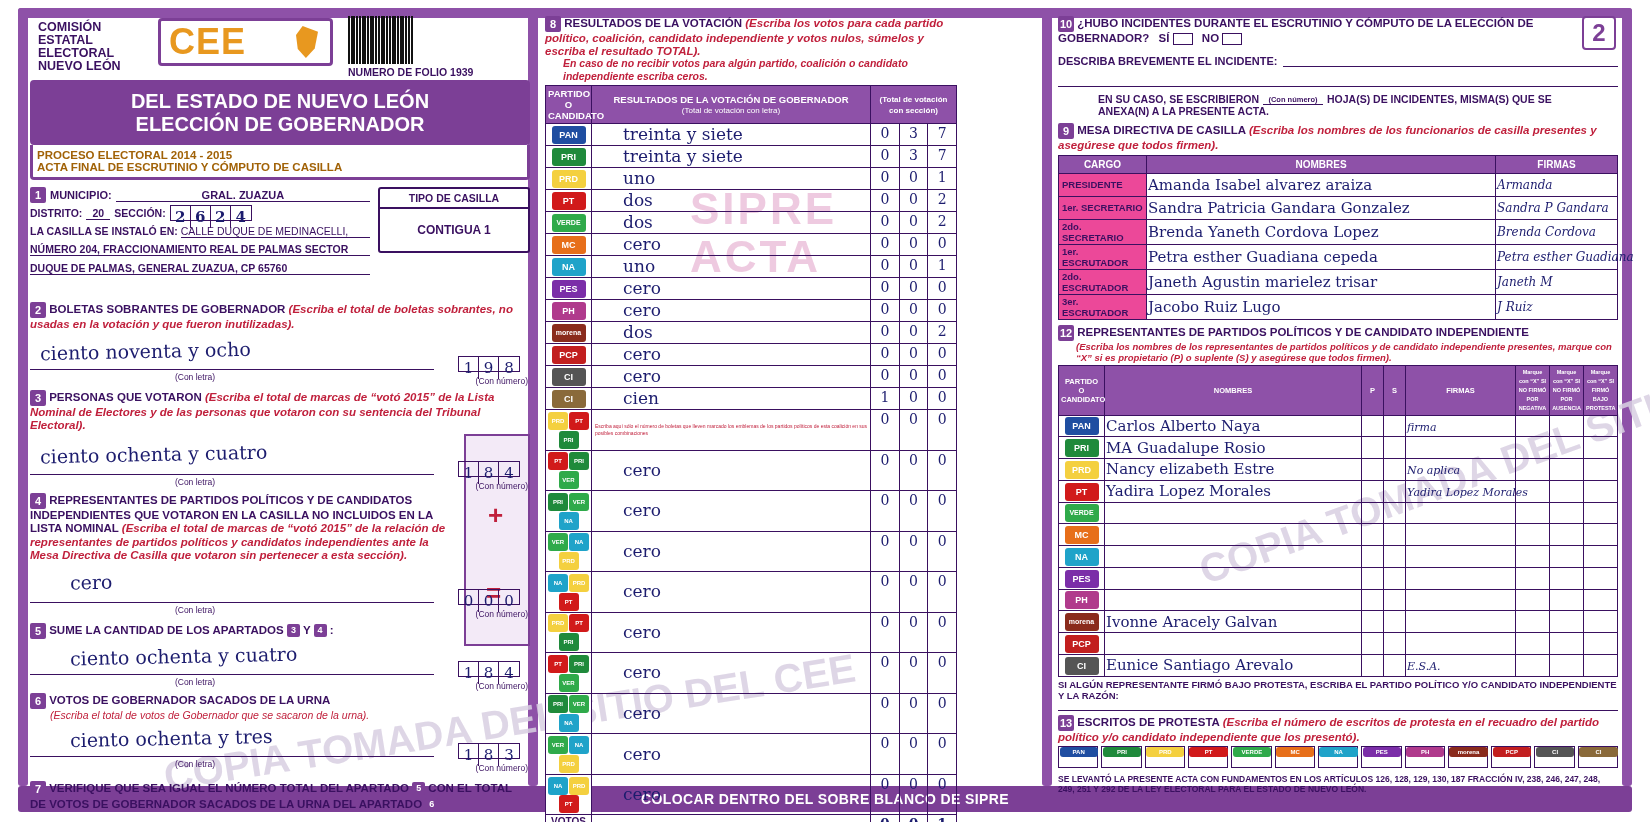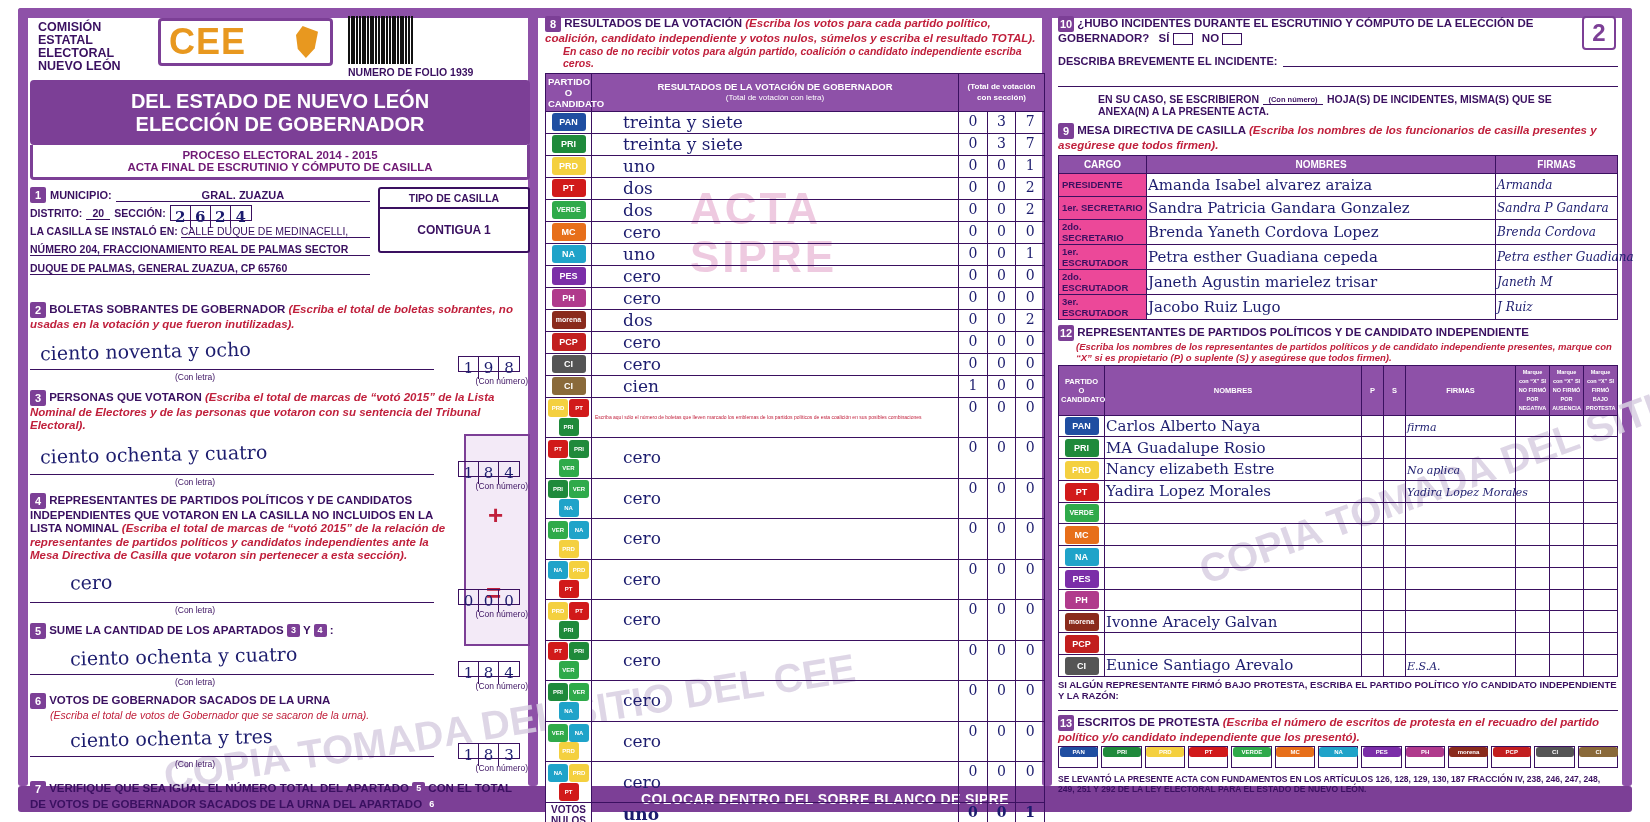--- a/index.html
+++ b/index.html
@@ -45,38 +45,38 @@
   .cee-logo { position:absolute; left:128px; top:2px; width:175px; height:48px; border:3px solid #7c3f96; border-radius:4px; background:#fff;}
   .cee-logo .txt { font-family:"Liberation Sans", sans-serif; font-weight:bold; font-size:36px; color:#e8981f; letter-spacing:1px; padding-left:8px; line-height:42px;}
   .cee-logo .state { position:absolute; right:12px; top:5px; width:22px; height:32px; background:#e8981f; clip-path:polygon(30% 0,100% 18%,85% 70%,45% 100%,8% 72%,0 28%); }
   .barcode { position:absolute; left:318px; top:0px; width:92px; height:48px; }
   .barcode i { display:inline-block; width:2px; height:48px; background:#111; margin-right:1px;}
   .barcode i.w { width:4px; }
   .folio { position:absolute; left:318px; top:50px; font-size:10.5px; font-weight:bold; }
 
   .title-box { margin-top:2px; border:3px solid #7c3f96; border-radius:4px; background:#7c3f96; color:#fff; text-align:center; padding:7px 4px 6px;}
   .title-box .t1 { font-size:20px; font-weight:bold; line-height:23px;}
-  .title-sub { border:3px solid #7c3f96; border-top:none; border-radius:0 0 4px 4px; text-align:center; padding:4px; color:#701a75;}
+  .title-sub { border:3px solid #7c3f96; border-top:none; border-radius:0 0 4px 4px; padding:4px; color:#a16207;}
   .title-sub .p1 { font-size:11.5px; font-weight:bold;}
   .title-sub .p2 { font-size:11.5px; font-weight:bold;}
 
   .sec { margin-top:7px; position:relative; }
   .sec-head { font-size:11.5px; font-weight:bold; line-height:13.5px;}
 
   .box-casilla { position:absolute; right:0; top:0; width:152px; border:2px solid #3a1060; border-radius:3px; text-align:center; }
   .box-casilla .h { font-size:10.5px; font-weight:bold; border-bottom:2px solid #3a1060; padding:3px 0;}
   .box-casilla .v { font-size:12px; font-weight:bold; padding:14px 0 14px;}
   .conletra { font-size:8.5px; text-align:center; }
 
   .numbox { display:inline-block; border:1px solid #3a1060; height:16px; }
   .numbox span { display:inline-block; width:20px; height:22px; border-right:1px solid #3a1060; text-align:center; font-family:"DejaVu Serif",serif; font-size:15px; line-height:22px; color:#1c1c6e;}
   .numbox span:last-child { border-right:none; }
 
   
-  #col-mid { position:absolute; left:545px; top:16px; width:500px; height:770px; }
+  #col-mid { position:absolute; left:545px; top:16px; width:412px; height:770px; }
   table.votes { border-collapse:collapse; width:100%; table-layout:fixed;}
   table.votes th, table.votes td { border:1px solid #3a1060; }
   .vhead th { background:#8e51a8; color:#fff; font-size:9.5px; font-weight:bold; padding:2px; line-height:11px;}
   .party-cell { width:46px; height:21px; text-align:center; vertical-align:middle; background:#fff;}
   .res-cell { height:21px; }
   .tot-cell { width:86px; height:21px; padding:0;}
   .digits { display:flex; height:100%; }
   .digits div { flex:1; border-right:1px solid #3a1060; text-align:center; font-family:"DejaVu Serif",serif; font-size:14px; line-height:19px; color:#1c1c6e;}
   .digits div:last-child { border-right:none;}
   .hwcell { font-family:"DejaVu Serif",serif; font-size:17px; color:#1c1c6e; padding-left:30px; line-height:19px; white-space:nowrap;}
@@ -111,22 +111,22 @@
   <div class="frame-top"></div>
   <div class="frame-left"></div>
   <div class="frame-right"></div>
   <div class="colsep" style="left:528px;"></div>
   <div class="colsep" style="left:1042px;"></div>
   <div class="frame-bottom">
     <div class="bt">COLOCAR DENTRO DEL SOBRE BLANCO DE SIPRE</div>
   </div>
 
   <div class="wm wm1">
+    <div>SIPRE</div>
     <div>ACTA</div>
-    <div>SIPRE</div>
   </div>
   <div class="wm wm2">COPIA TOMADA DEL SITIO DEL CEE</div>
   <div class="wm wm3">COPIA TOMADA DEL SITIO DEL CEE</div>
 
   <div id="col-left">
 
     <div class="logo-row">
       <div class="cee-title">
         <div>COMISIÓN</div>
         <div>ESTATAL</div>

